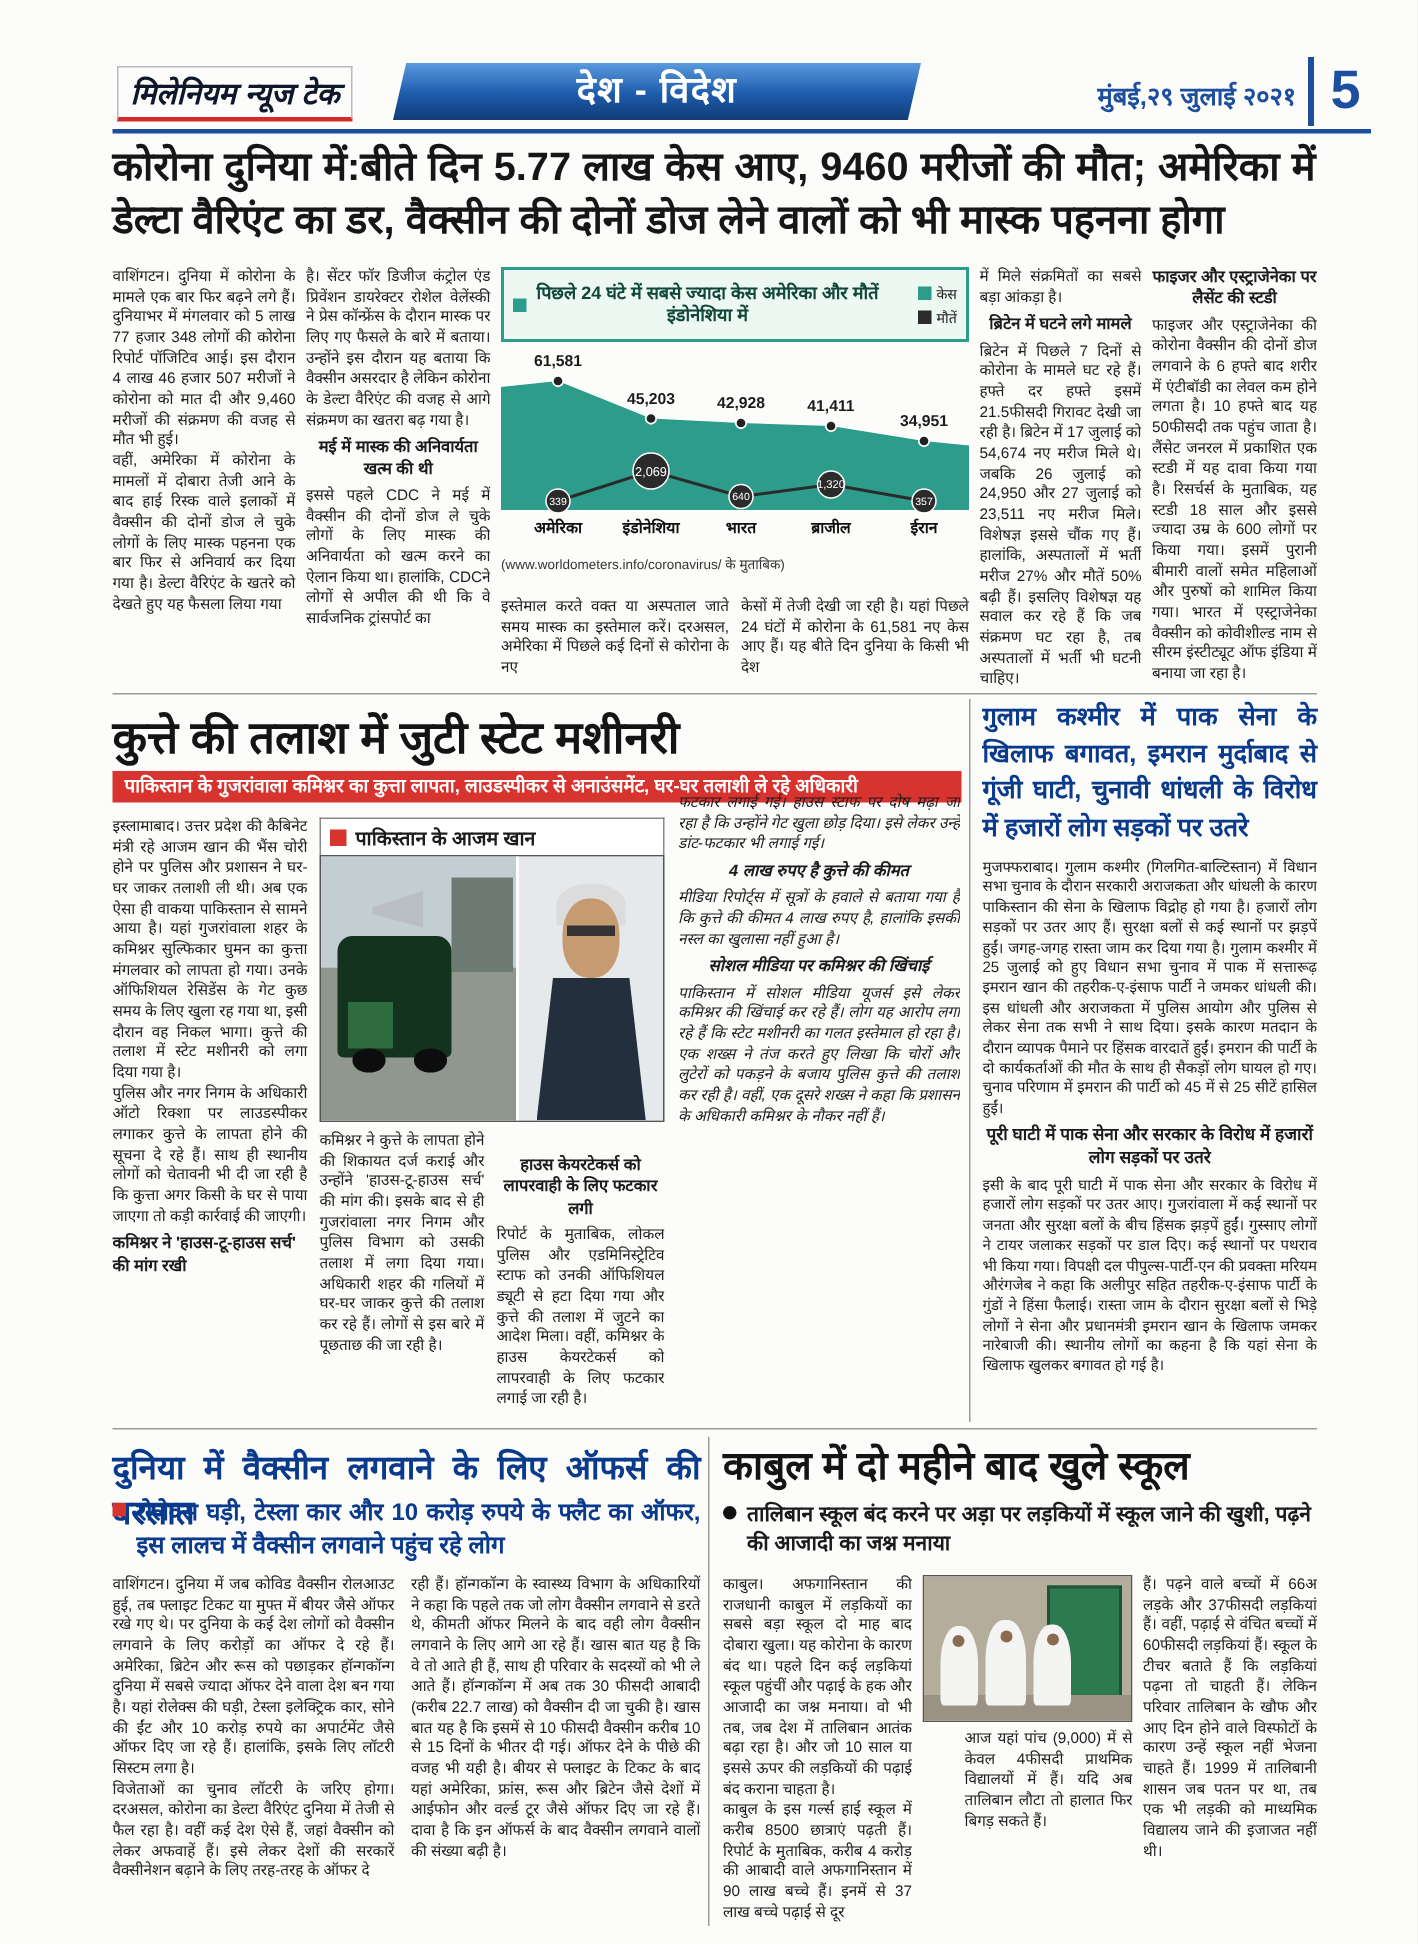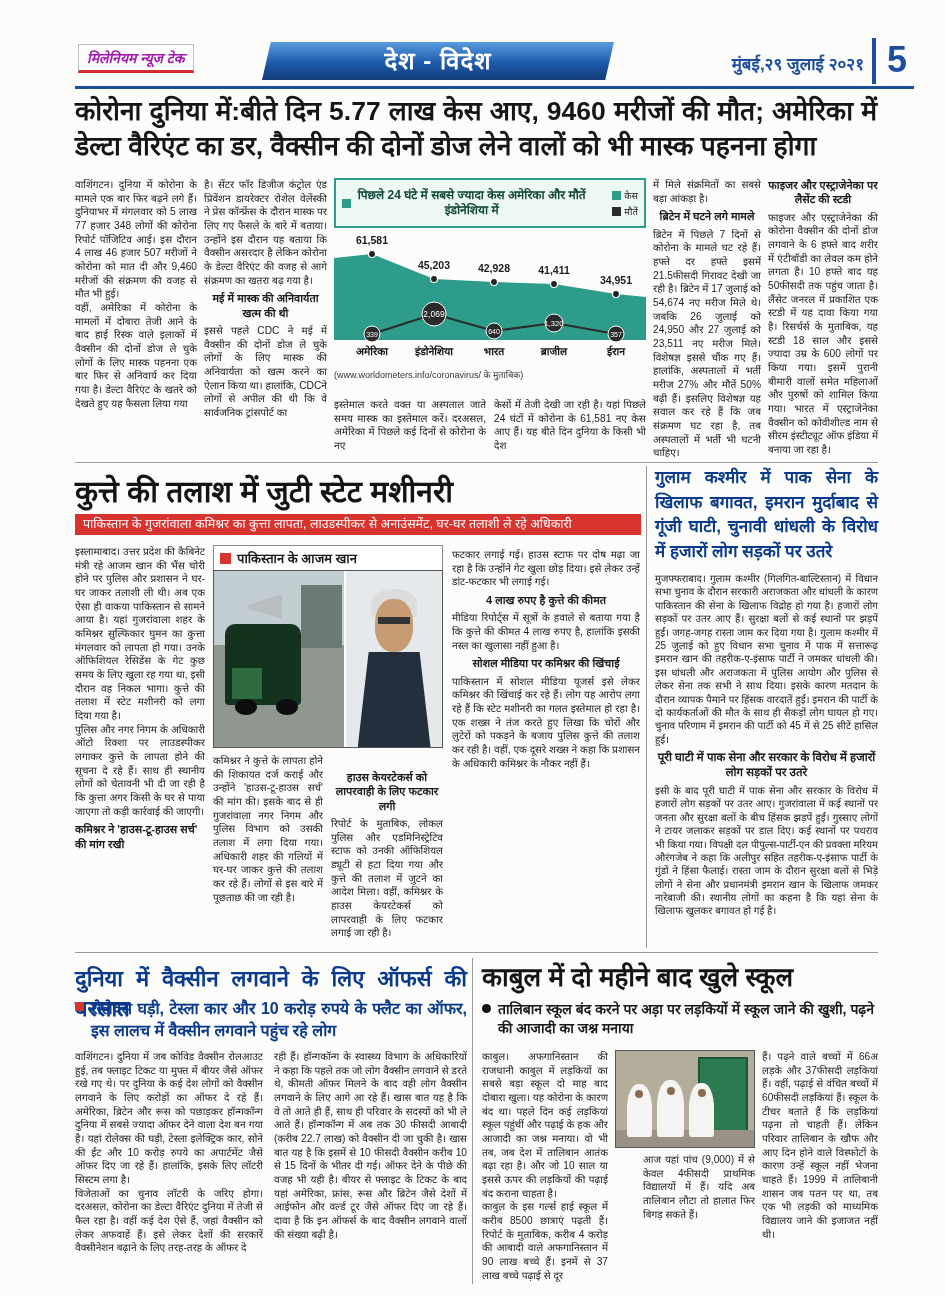--- a/index.html
+++ b/index.html
@@ -6,21 +6,21 @@
   #page{position:relative;width:945px;height:1296px;margin:0 auto;background:#fcfcfa;overflow:hidden;
         font-family:"Liberation Sans","DejaVu Sans",sans-serif;color:#1c1c1c;}
   .abs{position:absolute;}
   .body-text{font-size:10.2px;line-height:1.34;text-align:justify;white-space:pre-line;overflow:hidden;}
   .subhead{font-weight:bold;text-align:center;font-size:11px;line-height:1.3;margin:4px 0;}
   .rule-h{background:#9a9a9a;height:1px;}
   .rule-v{background:#9a9a9a;width:1px;}
 
   
   .logo-box{border:1px solid #b9b9c4;padding:3px 8px;font-style:italic;font-weight:bold;
-            font-size:14px;color:#a21caf;border-bottom:3px solid #d22b2b;white-space:nowrap;}
+            font-size:20px;color:#0f172a;border-bottom:3px solid #d22b2b;white-space:nowrap;}
   .section-bar{background:linear-gradient(180deg,#5a9ade 0%,#1d5bab 55%,#123c77 100%);
                color:#fff;font-weight:bold;font-size:24px;text-align:center;line-height:38px;
                clip-path:polygon(2.5% 0,100% 0,97.5% 100%,0 100%);letter-spacing:1px;}
   .edition-date{color:#1d4f9e;font-weight:bold;font-size:17px;text-align:right;}
   .pagenum{color:#1d4f9e;font-weight:bold;font-size:36px;line-height:44px;text-align:center;}
   .pagenum-bar{background:#1d4f9e;width:4px;}
   .header-rule{background:#1d4f9e;height:2.5px;}
 
   .lead-headline{font-weight:800;font-size:26.5px;line-height:1.33;color:#161616;text-align:justify;}
 
@@ -28,21 +28,21 @@
   .chart-head{display:flex;align-items:center;gap:6px;border:2px solid #2d9c8b;background:#eef8f3;
               padding:3px 6px;height:40px;justify-content:flex-end;}
   .chart-title{font-weight:bold;font-size:12px;color:#10473a;line-height:1.25;flex:1;text-align:center;}
   .legend{font-size:9.5px;color:#222;display:flex;flex-direction:column;gap:3px;}
   .legend-row{display:flex;align-items:center;gap:3px;white-space:nowrap;padding-left:20px;}
   .sq{width:9px;height:9px;display:inline-block;}
   .chart-source{font-size:9px;color:#333;margin-top:2px;}
 
   
   .story2-headline{font-weight:800;font-size:30px;color:#141414;}
-  .kicker{background:#d73430;color:#fff;font-weight:normal;font-size:12.5px;line-height:21px;
+  .kicker{background:#d73430;color:#fff;font-weight:bold;font-size:12.5px;line-height:21px;
           padding:0 8px;white-space:nowrap;overflow:hidden;}
   .caption-row{display:flex;align-items:center;gap:6px;border:1px solid #888;border-bottom:none;
                background:#fff;padding:3px 6px;font-weight:bold;font-size:13px;}
   .red-sq{width:11px;height:11px;background:#d73430;display:inline-block;}
 
   
   .blue-headline{font-weight:800;color:#0a3a8c;text-align:justify;}
   .bullet-row{display:flex;gap:7px;align-items:flex-start;}
   .bullet-text-blue{font-weight:bold;font-size:16px;line-height:1.35;color:#0a3a8c;text-align:justify;}
   .bullet-text-dark{font-weight:bold;font-size:14px;line-height:1.35;color:#1b1b1b;text-align:justify;}
@@ -189,21 +189,21 @@
     </div>
     <div style="display:flex;gap:8px;margin-top:6px;">
       <div class="body-text" style="width:110px;height:190px;">कमिश्नर ने कुत्ते के लापता होने की शिकायत दर्ज कराई और उन्होंने 'हाउस-टू-हाउस सर्च' की मांग की। इसके बाद से ही गुजरांवाला नगर निगम और पुलिस विभाग को उसकी तलाश में लगा दिया गया। अधिकारी शहर की गलियों में घर-घर जाकर कुत्ते की तलाश कर रहे हैं। लोगों से इस बारे में पूछताछ की जा रही है।</div>
       <div style="width:112px;height:190px;overflow:hidden;">
         <div class="subhead" style="margin-top:16px;">हाउस केयरटेकर्स को लापरवाही के लिए फटकार लगी</div>
         <div class="body-text">रिपोर्ट के मुताबिक, लोकल पुलिस और एडमिनिस्ट्रेटिव स्टाफ को उनकी ऑफिशियल ड्यूटी से हटा दिया गया और कुत्ते की तलाश में जुटने का आदेश मिला। वहीं, कमिश्नर के हाउस केयरटेकर्स को लापरवाही के लिए फटकार लगाई जा रही है।</div>
       </div>
     </div>
   </div>
 
-  <div class="abs" style="left:452px;top:548px;width:188px;height:400px;overflow:hidden;">
+  <div class="abs" style="left:452px;top:529px;width:188px;height:400px;overflow:hidden;font-style:italic;">
     <div class="body-text">फटकार लगाई गई। हाउस स्टाफ पर दोष मढ़ा जा रहा है कि उन्होंने गेट खुला छोड़ दिया। इसे लेकर उन्हें डांट-फटकार भी लगाई गई।</div>
     <div class="subhead">4 लाख रुपए है कुत्ते की कीमत</div>
     <div class="body-text">मीडिया रिपोर्ट्स में सूत्रों के हवाले से बताया गया है कि कुत्ते की कीमत 4 लाख रुपए है, हालांकि इसकी नस्ल का खुलासा नहीं हुआ है।</div>
     <div class="subhead">सोशल मीडिया पर कमिश्नर की खिंचाई</div>
     <div class="body-text">पाकिस्तान में सोशल मीडिया यूजर्स इसे लेकर कमिश्नर की खिंचाई कर रहे हैं। लोग यह आरोप लगा रहे हैं कि स्टेट मशीनरी का गलत इस्तेमाल हो रहा है। एक शख्स ने तंज करते हुए लिखा कि चोरों और लुटेरों को पकड़ने के बजाय पुलिस कुत्ते की तलाश कर रही है। वहीं, एक दूसरे शख्स ने कहा कि प्रशासन के अधिकारी कमिश्नर के नौकर नहीं हैं।</div>
   </div>
 
   <div class="abs rule-v" style="left:646px;top:466px;height:482px;"></div>
 
   <div class="abs blue-headline" style="left:655px;top:466px;width:223px;font-size:17px;line-height:1.45;">गुलाम कश्मीर में पाक सेना के खिलाफ बगावत, इमरान मुर्दाबाद से गूंजी घाटी, चुनावी धांधली के विरोध में हजारों लोग सड़कों पर उतरे</div>

